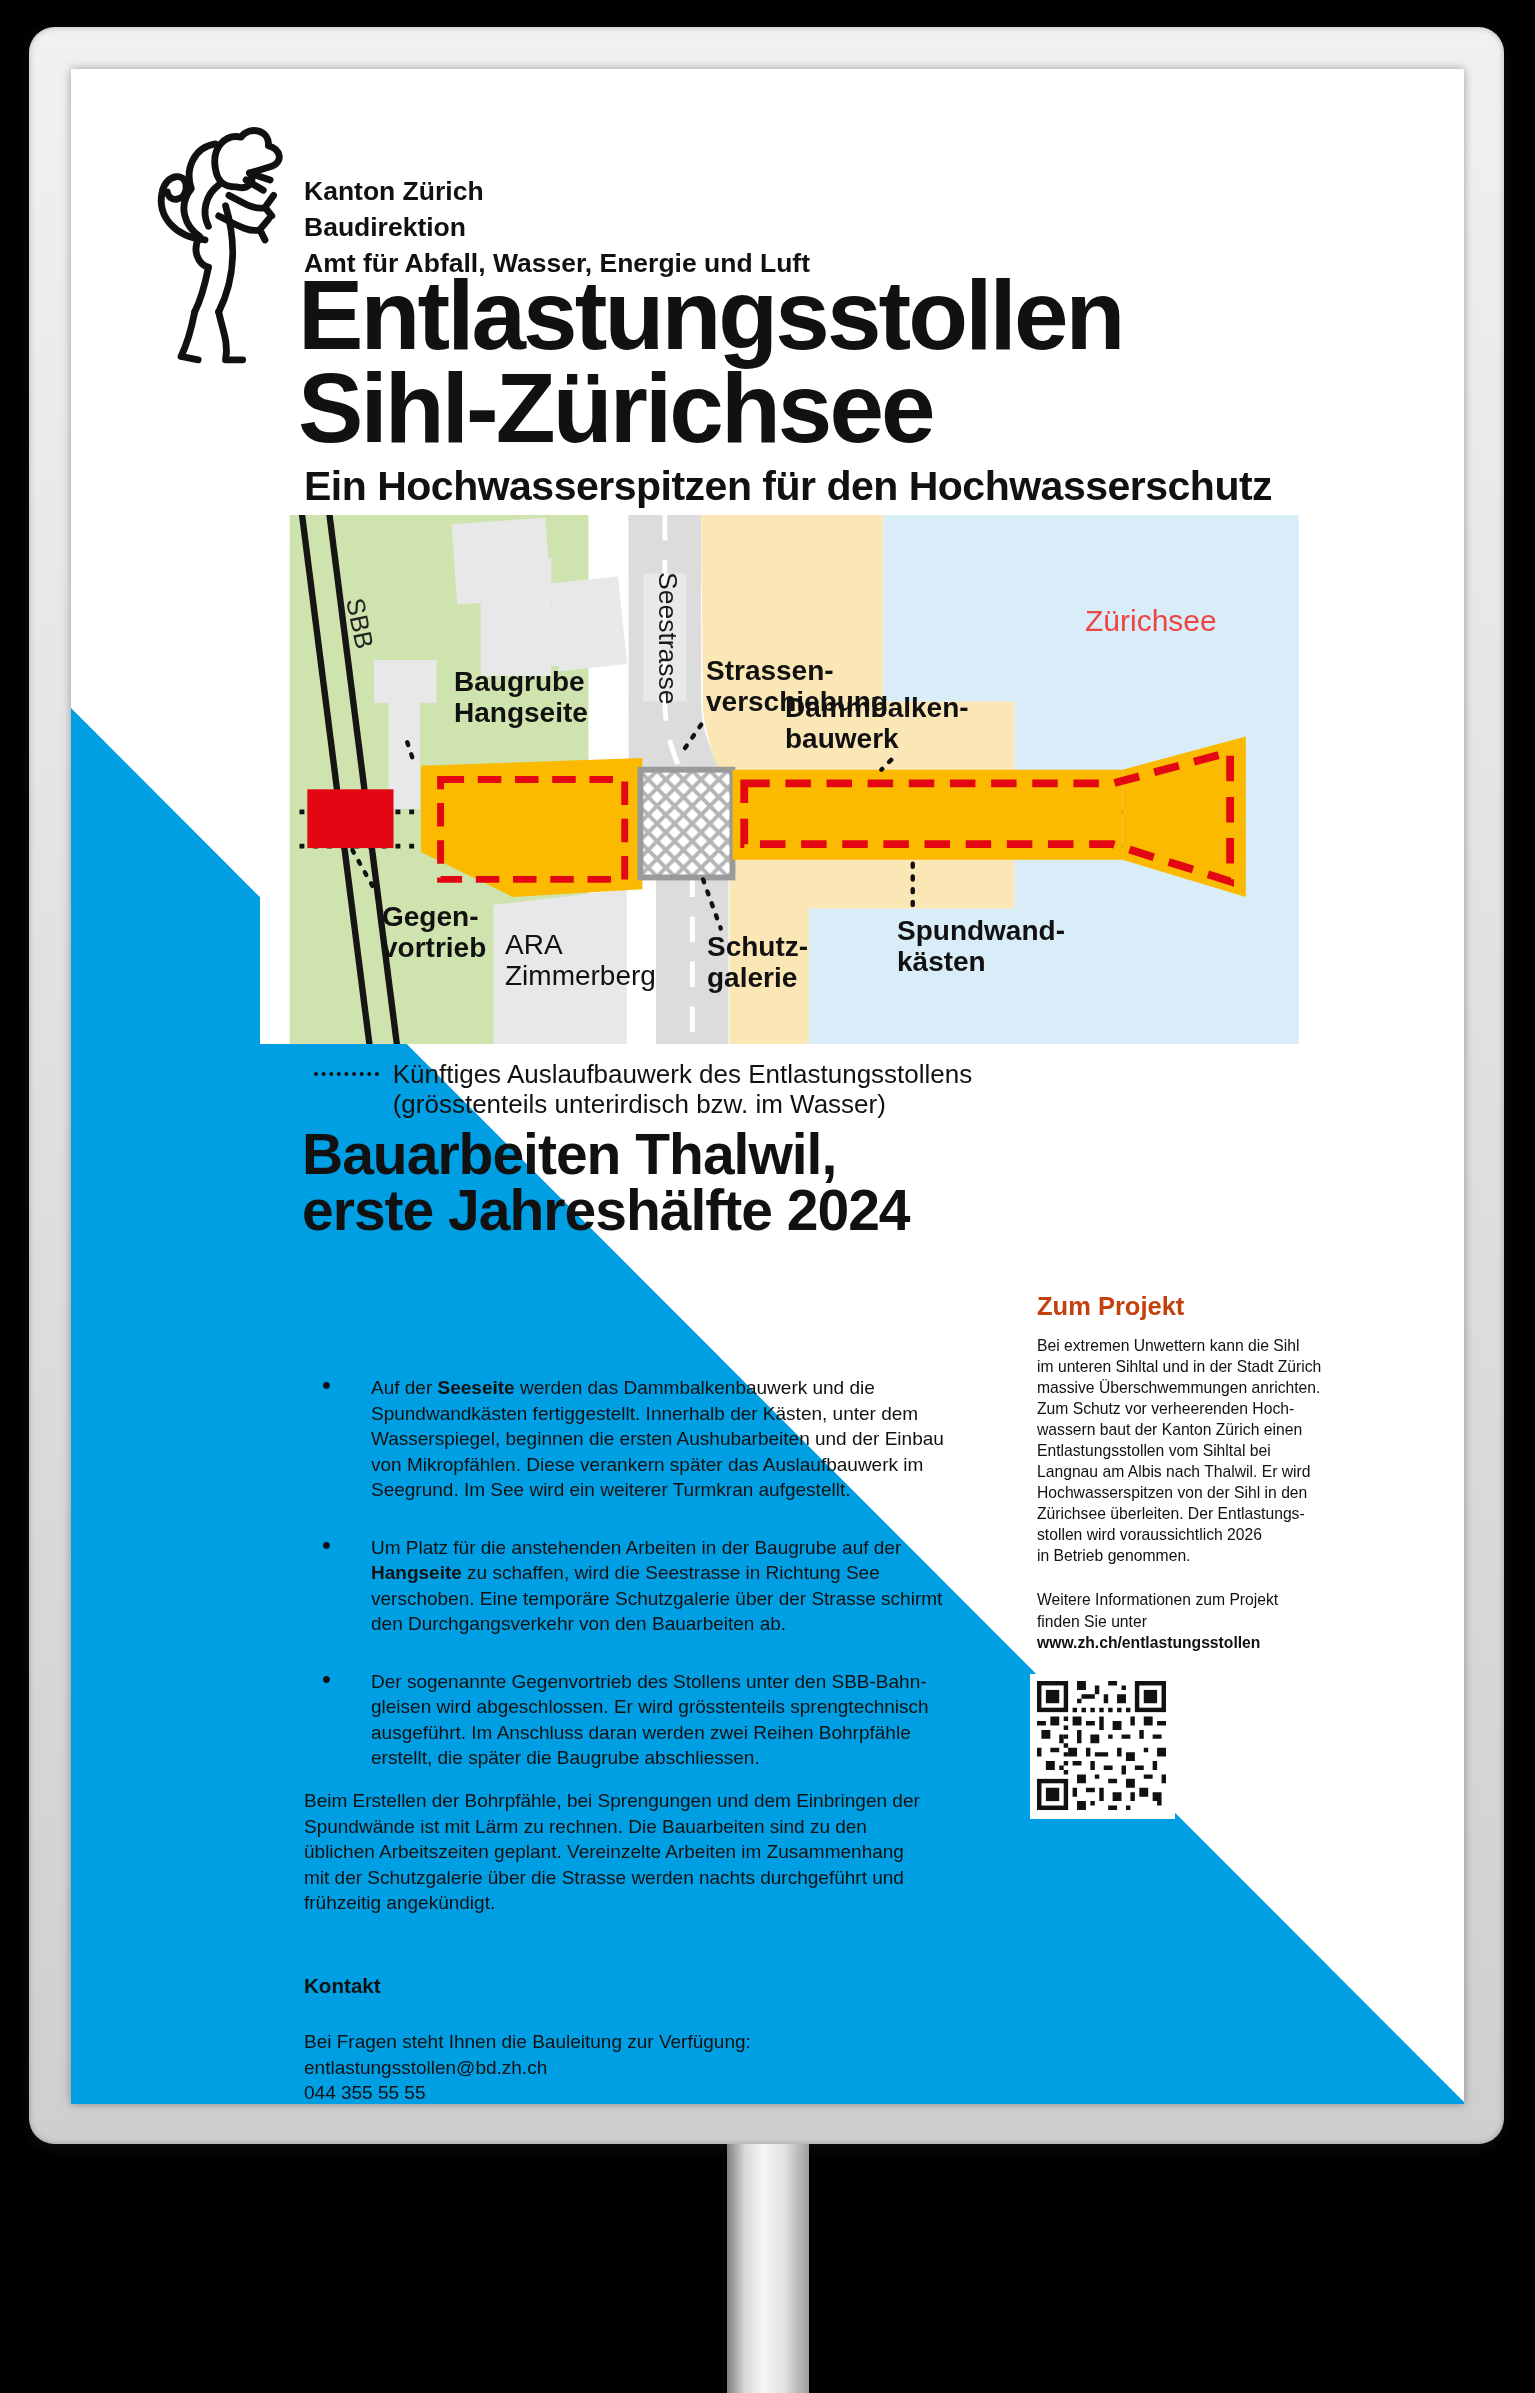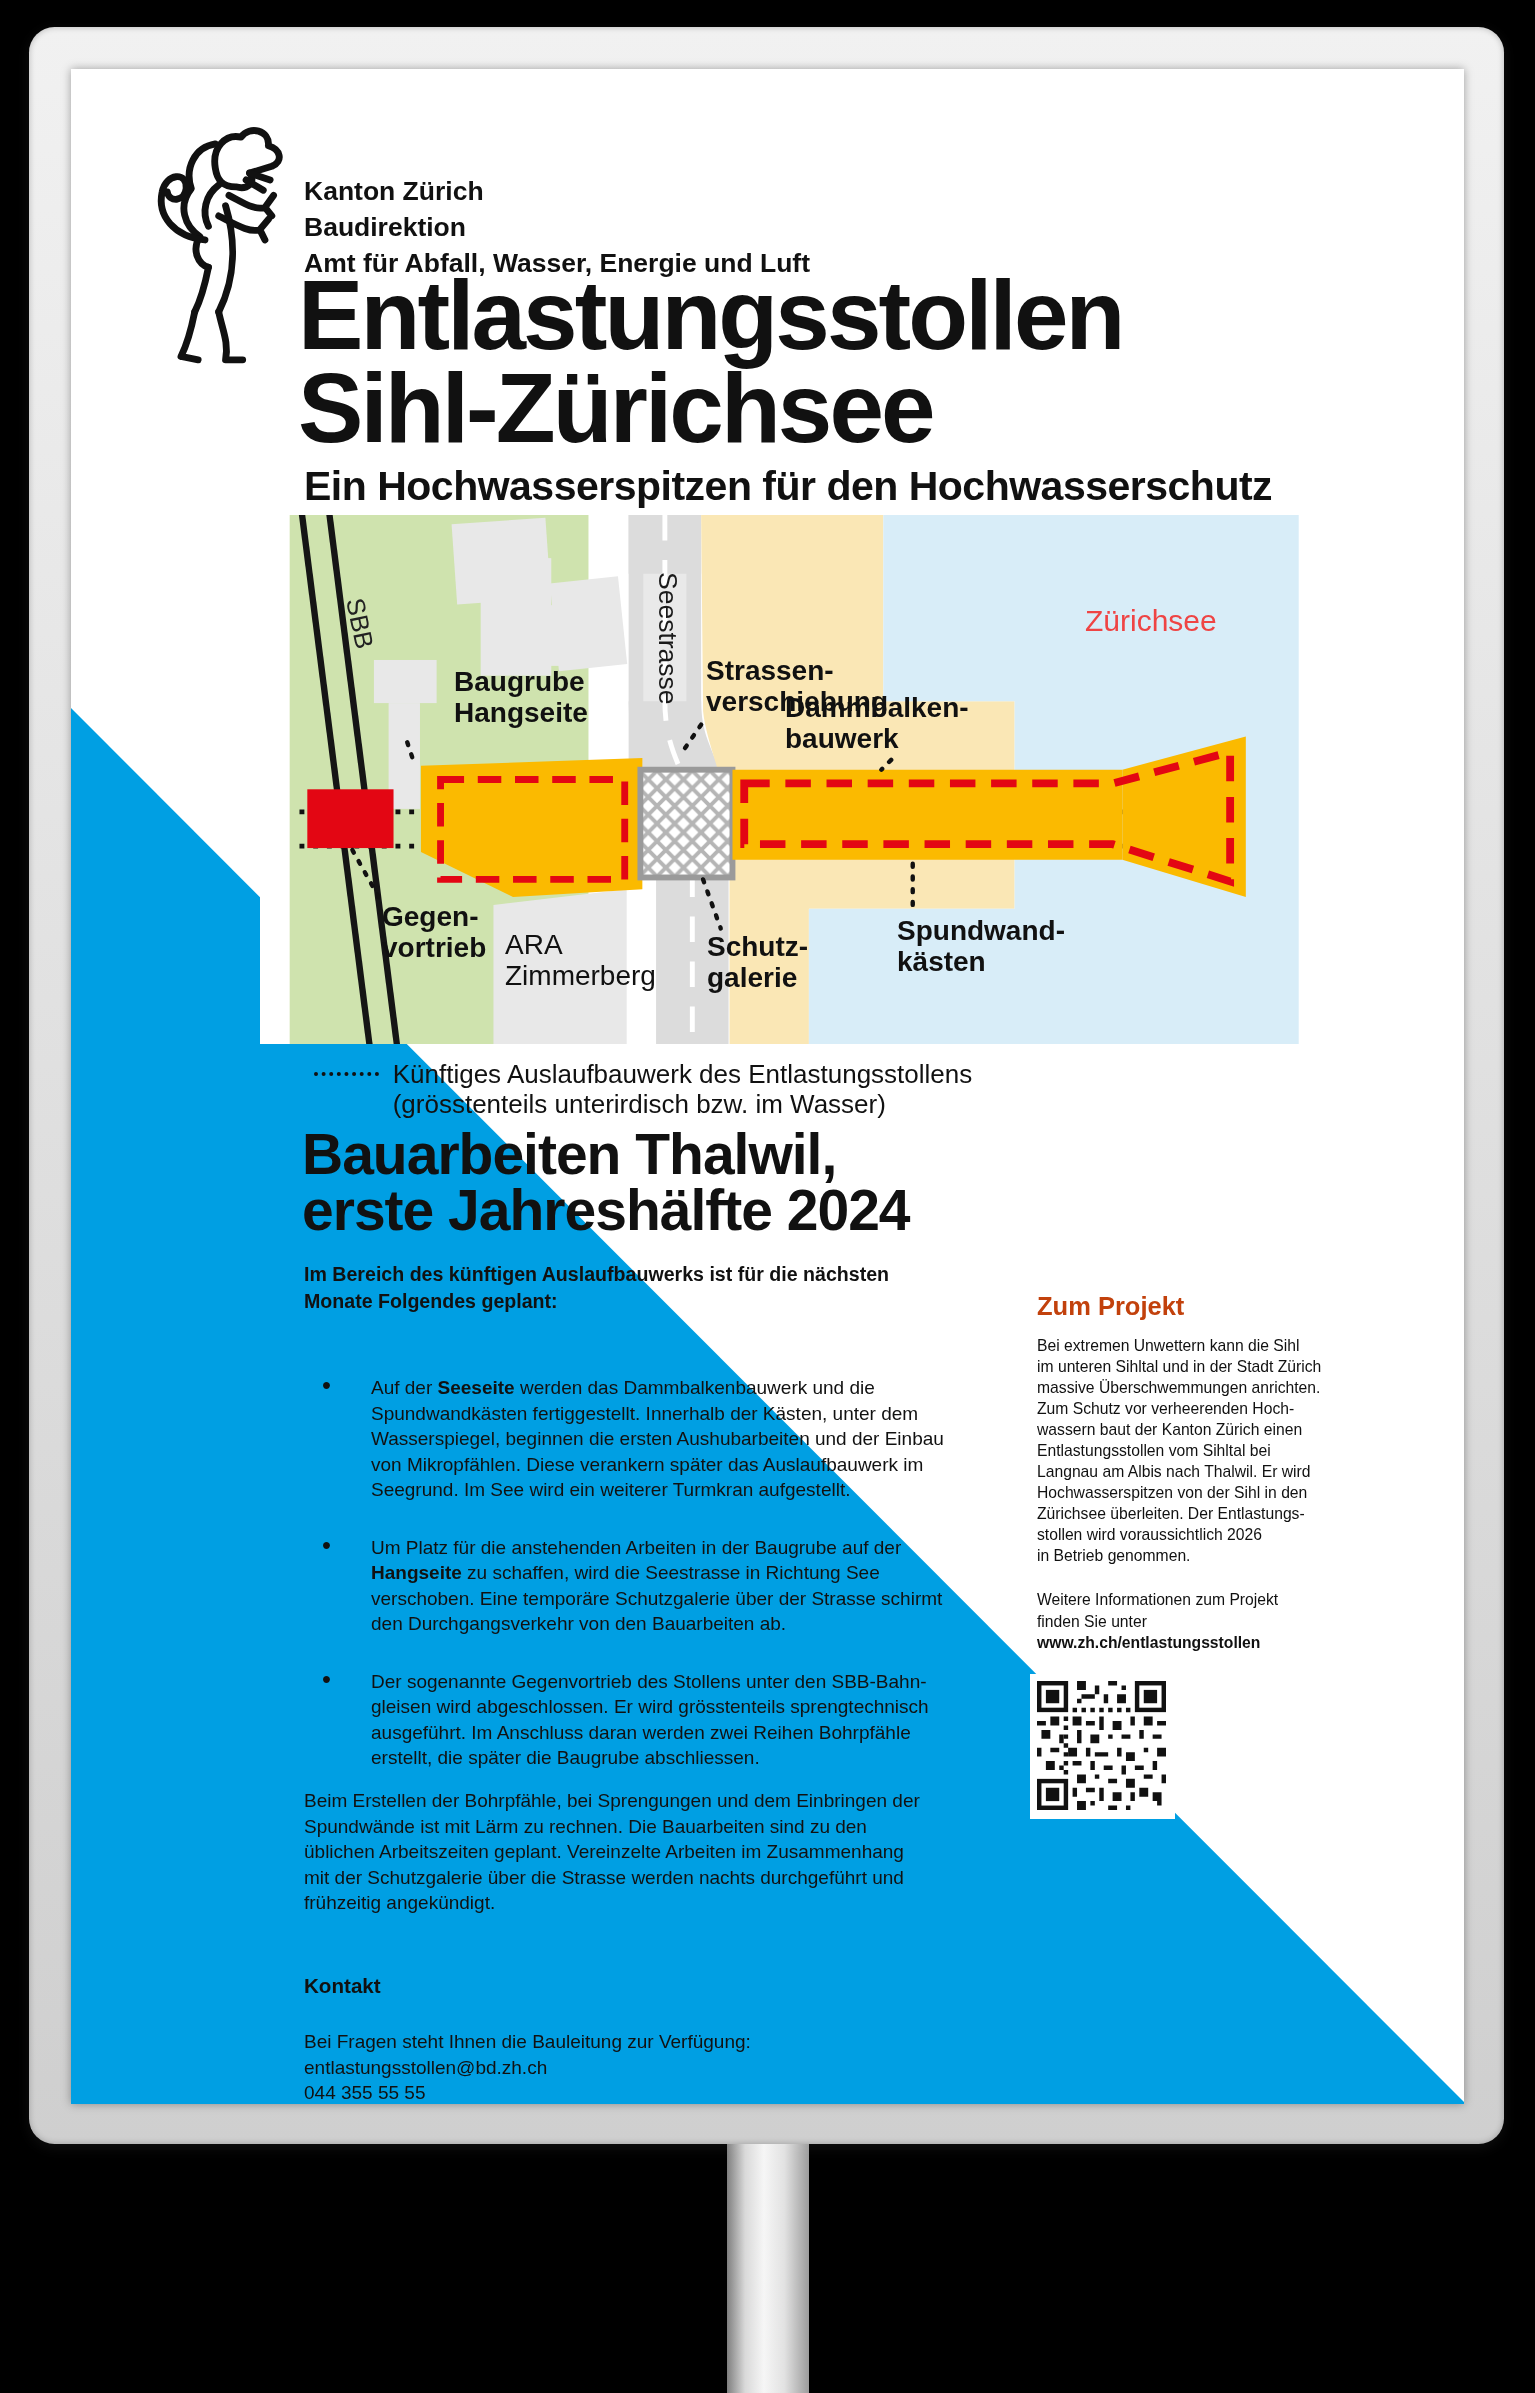--- a/index.html
+++ b/index.html
@@ -189,22 +189,20 @@
   </div>
 
   <div class="abs" id="legend">
     <div class="swatch"></div>
     <div class="ltext">Künftiges Auslaufbauwerk des Entlastungsstollens
 (grösstenteils unterirdisch bzw. im Wasser)</div>
   </div>
 
   <div class="abs" id="h2">Bauarbeiten Thalwil,
 erste Jahreshälfte 2024</div>
-  <div class="abs" id="intro">Im Bereich des künftigen Auslaufbauwerks ist für die nächsten
-Monate Folgendes geplant:</div>
 
   <ul class="abs" id="bullets">
     <li><span>Auf der </span><b>Seeseite</b><span> werden das Dammbalkenbauwerk und die
 Spundwandkästen fertiggestellt. Innerhalb der Kästen, unter dem
 Wasserspiegel, beginnen die ersten Aushubarbeiten und der Einbau
 von Mikropfählen. Diese verankern später das Auslaufbauwerk im
 Seegrund. Im See wird ein weiterer Turmkran aufgestellt.</span></li>
     <li><span>Um Platz für die anstehenden Arbeiten in der Baugrube auf der
 </span><b>Hangseite</b><span> zu schaffen, wird die Seestrasse in Richtung See
 verschoben. Eine temporäre Schutzgalerie über der Strasse schirmt

